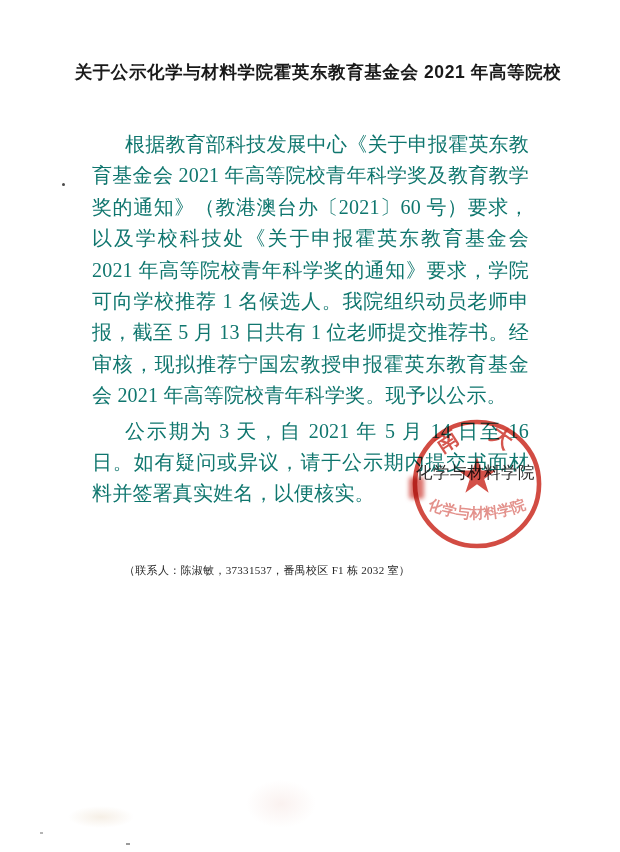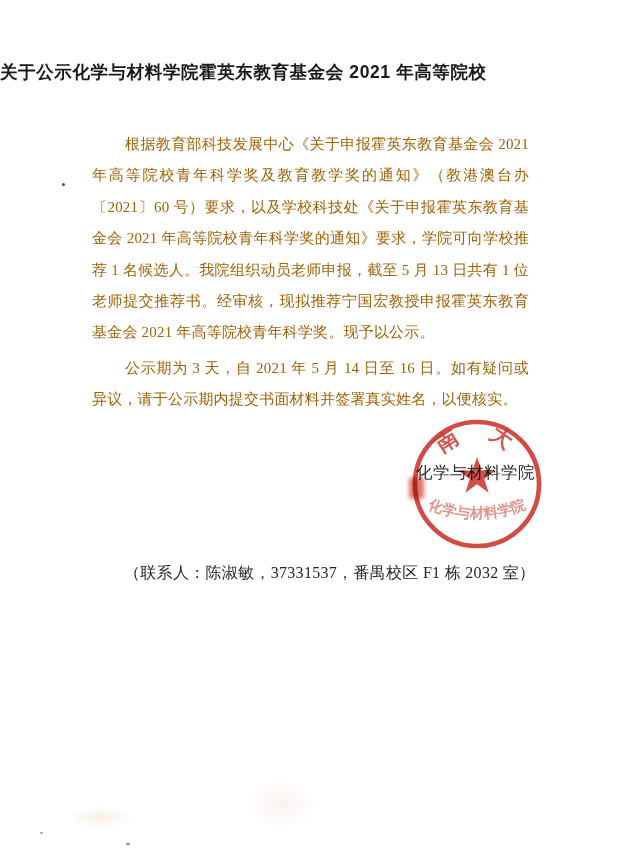--- a/index.html
+++ b/index.html
@@ -3,46 +3,46 @@
 <meta charset="utf-8">
 <style>
   html,body{margin:0;padding:0;}
   body{
     width:620px;height:852px;background:#ffffff;position:relative;overflow:hidden;
     font-family:"Liberation Serif", serif;color:#242424;
   }
   .page{position:absolute;inset:0;background:#fff;}
 
   .title-line{
-    position:absolute;left:0;right:0;
+    position:absolute;left:16px;right:0;text-align:center;
     font-family:"Liberation Sans", sans-serif;font-weight:bold;
     font-size:17.5px;letter-spacing:0.6px;color:#191919;
   }
   .title-line.l1{top:60px;}
   .title-line.l2{top:99px;}
 
   .body-text{
     position:absolute;left:92px;width:437px;top:129px;
-    font-size:15px;line-height:31.4px;text-align:justify;
-    color:#a16207;letter-spacing:0.2px;
+    font-size:20px;line-height:31.4px;text-align:justify;
+    color:#0f766e;letter-spacing:0.2px;
   }
   .body-text p{margin:0;text-indent:33px;}
   .body-text p + p{margin-top:4px;}
 
   .sig-org{
     position:absolute;top:462px;right:85px;
     font-size:16.5px;color:#2a2a2a;letter-spacing:0.5px;
   }
   .sig-date{
     position:absolute;top:499px;right:85px;
     font-size:16.5px;color:#2a2a2a;letter-spacing:1px;
   }
   .contact-line{
     position:absolute;top:563px;left:124px;
-    font-size:16px;color:#262626;letter-spacing:0.3px;
+    font-size:11px;color:#262626;letter-spacing:0.3px;
   }
 
   
   .stamp{
     position:absolute;left:411px;top:418px;width:132px;height:132px;
     mix-blend-mode:multiply;opacity:0.93;
   }
   .stamp svg{width:100%;height:100%;}
   .stamp-smudge{
     position:absolute;left:409px;top:477px;width:15px;height:22px;

